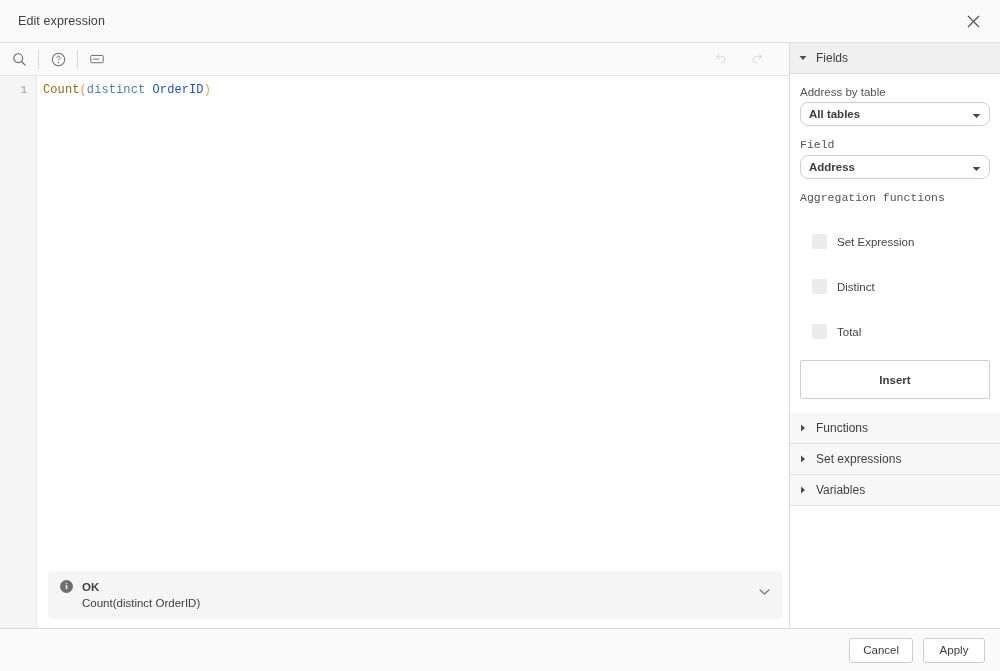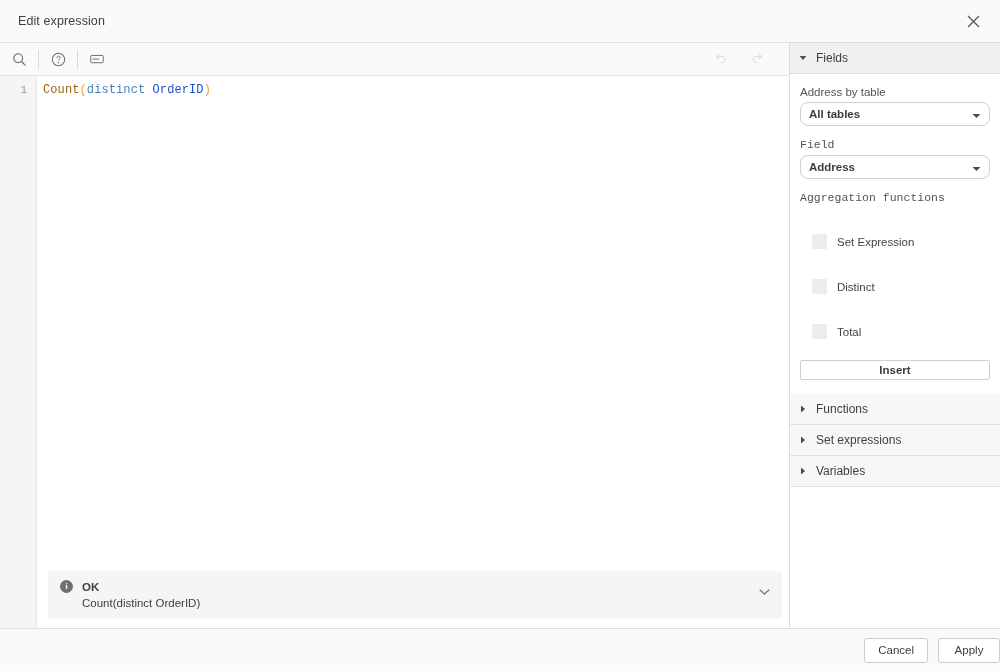--- a/index.html
+++ b/index.html
@@ -267,21 +267,21 @@
     border-radius: 1px;
     flex: 0 0 15px;
   }
   .check-label {
     font-size: 11.5px;
     color: #444444;
   }
 
   .insert-btn {
     margin-top: 21px;
-    height: 20px;
+    height: 39px;
     width: 100%;
     border: 1px solid #cfcfcf;
     background: #ffffff;
     border-radius: 2px;
     display: flex;
     align-items: center;
     justify-content: center;
     font-size: 11.5px;
     color: #3d3d3d;
     font-weight: bold;
@@ -291,20 +291,21 @@
   .panel-filler { flex: 1 1 auto; background: #ffffff; }
 
   
   .footer {
     height: 42px;
     flex: 0 0 42px;
     background: #fafafa;
     display: flex;
     align-items: center;
     justify-content: flex-end;
+    padding-right: 15px;
     gap: 10px;
   }
   .btn {
     min-width: 62px;
     height: 25px;
     border: 1px solid #cccccc;
     background: #ffffff;
     border-radius: 3px;
     font-size: 11.5px;
     color: #3d3d3d;

